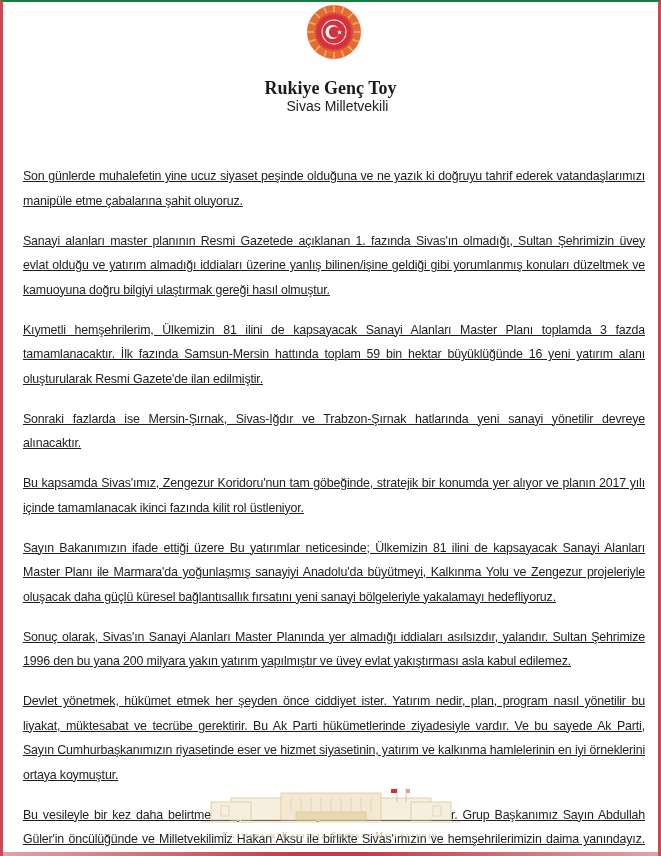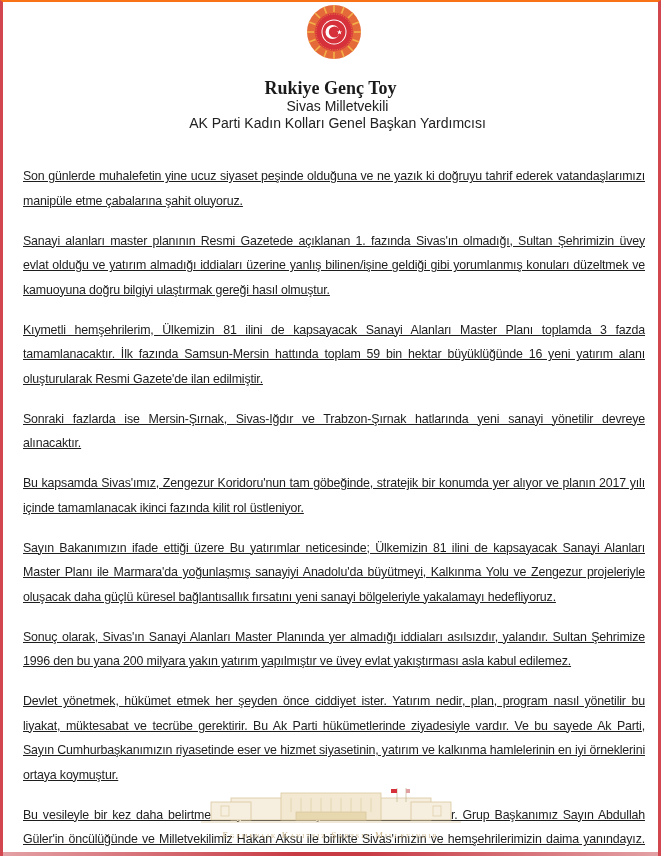--- a/index.html
+++ b/index.html
@@ -2,21 +2,21 @@
 <html><head>
   <meta charset="utf-8">
   <style>
     html, body { margin: 0; padding: 0; background: #ffffff; }
     body { width: 661px; height: 856px; position: relative; overflow: hidden; }
     .page {
       position: absolute; left: 0; top: 0; width: 661px; height: 856px;
       box-sizing: border-box;
       border-left: 3px solid #d2474f;
       border-right: 3px solid #d2474f;
-      border-top: 2px solid #f97316;
+      border-top: 2px solid #15803d;
       background: #fff;
     }
     .bottom-line {
       position: absolute; left: 0; right: 0; bottom: 0; height: 4px;
       background: linear-gradient(to right, #e3a1a5 0%, #c83a44 45%, #c83a44 55%, #e3a1a5 100%);
     }
     .emblem {
       position: absolute; left: 303px; top: 2px; width: 56px; height: 56px;
     }
     .header { position: absolute; left: 0; right: 0; top: 76px; text-align: center; }
@@ -75,21 +75,20 @@
       <circle r="11.5" fill="#d6303a"></circle>
       <circle cx="-1.5" cy="0" r="7" fill="#ffffff"></circle>
       <circle cx="0.4" cy="0" r="5.6" fill="#d6303a"></circle>
       <polygon fill="#ffffff" points="5.5,-2.3 6.2,-0.5 8.1,-0.5 6.6,0.6 7.2,2.4 5.5,1.3 3.8,2.4 4.4,0.6 2.9,-0.5 4.8,-0.5"></polygon>
     </g>
   </svg>
 
   <div class="header">
     <div class="name">Rukiye Genç Toy</div>
     <div class="role">Sivas Milletvekili</div>
-    <div class="role">AK Parti Kadın Kolları Genel Başkan Yardımcısı</div>
   </div>
 
   <div class="body">
     <p>Son günlerde muhalefetin yine ucuz siyaset peşinde olduğuna ve ne yazık ki doğruyu tahrif ederek vatandaşlarımızı manipüle etme çabalarına şahit oluyoruz.</p>
     <p>Sanayi alanları master planının Resmi Gazetede açıklanan 1. fazında Sivas'ın  olmadığı, Sultan Şehrimizin üvey evlat olduğu ve yatırım almadığı iddiaları üzerine  yanlış bilinen/işine geldiği gibi yorumlanmış konuları düzeltmek ve kamuoyuna doğru bilgiyi ulaştırmak gereği hasıl olmuştur.</p>
     <p>Kıymetli hemşehrilerim, Ülkemizin 81 ilini de kapsayacak Sanayi Alanları Master Planı toplamda 3 fazda tamamlanacaktır. İlk fazında  Samsun-Mersin hattında  toplam 59 bin hektar büyüklüğünde 16 yeni yatırım alanı oluşturularak Resmi Gazete'de ilan edilmiştir.</p>
     <p>Sonraki fazlarda ise Mersin-Şırnak, Sivas-Iğdır ve Trabzon-Şırnak hatlarında yeni sanayi yönetilir devreye alınacaktır.</p>
     <p>Bu kapsamda Sivas'ımız, Zengezur Koridoru'nun tam göbeğinde, stratejik bir konumda yer alıyor ve planın 2017 yılı içinde tamamlanacak ikinci fazında kilit rol üstleniyor.</p>
     <p>Sayın Bakanımızın ifade ettiği üzere Bu yatırımlar neticesinde; Ülkemizin 81 ilini de kapsayacak Sanayi Alanları Master Planı ile Marmara'da yoğunlaşmış sanayiyi Anadolu'da büyütmeyi, Kalkınma Yolu ve Zengezur projeleriyle oluşacak daha güçlü küresel bağlantısallık fırsatını yeni sanayi bölgeleriyle yakalamayı hedefliyoruz.</p>
     <p>Sonuç olarak, Sivas'ın Sanayi Alanları Master Planında yer almadığı iddiaları asılsızdır, yalandır. Sultan Şehrimize 1996 den bu yana 200 milyara yakın yatırım yapılmıştır ve üvey evlat yakıştırması asla kabul edilemez.</p>

